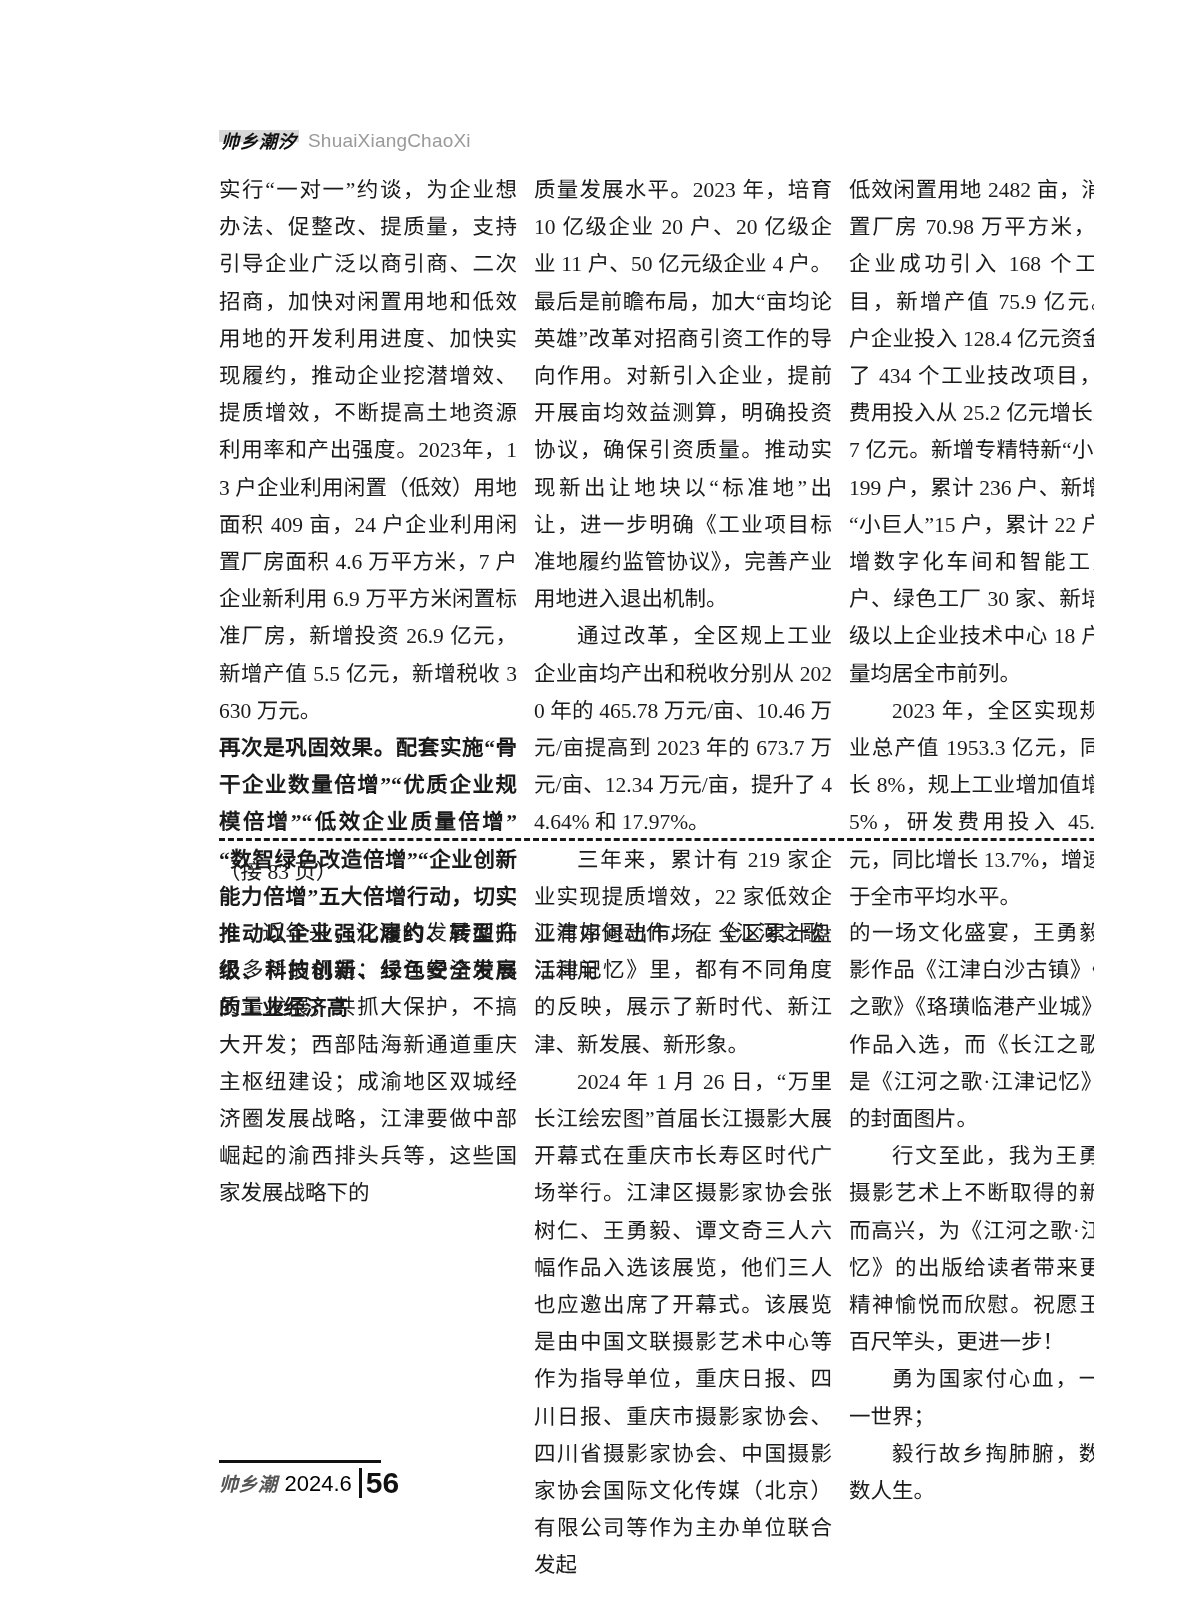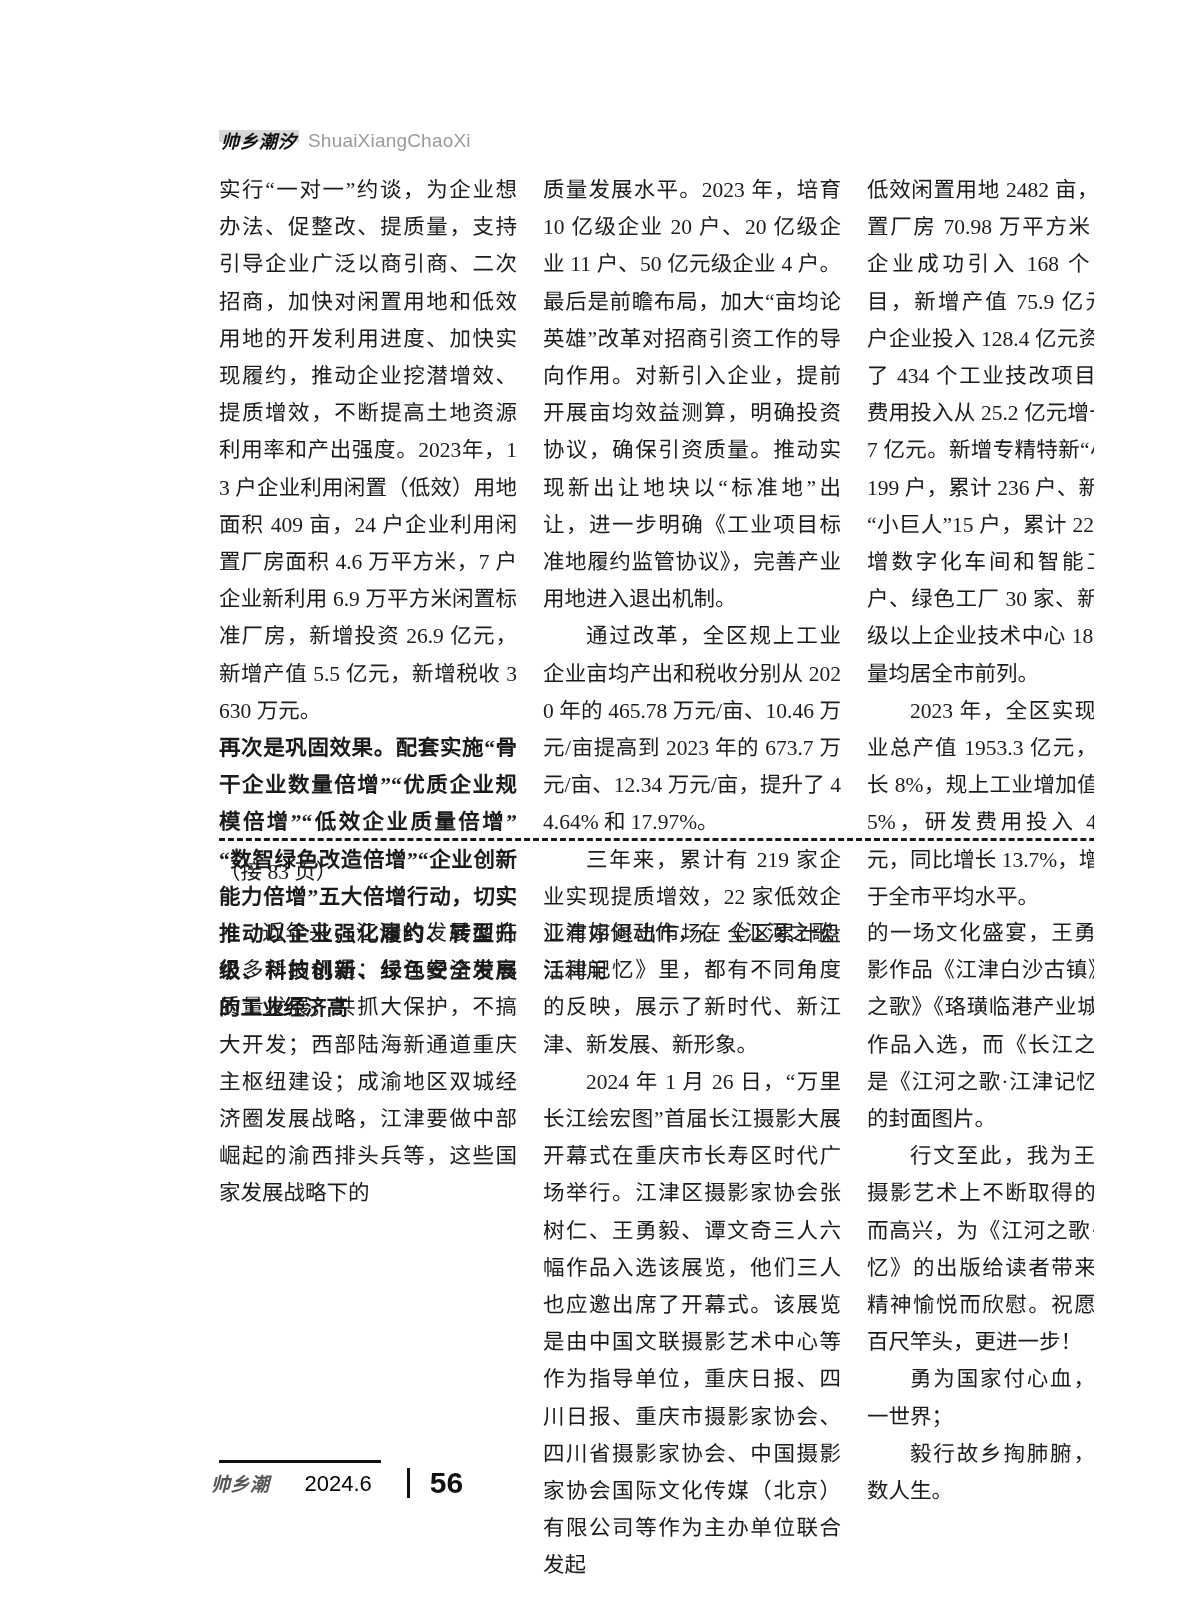--- a/index.html
+++ b/index.html
@@ -47,21 +47,21 @@
     font-family: "Liberation Sans", "DejaVu Sans", sans-serif;
     font-size: 19px;
     color: #9a9a9a;
     letter-spacing: 0.2px;
   }
 
   
   .article {
     position: absolute;
     display: flex;
-    gap: 9px;
+    gap: 0;
   }
   .col {
     width: 298px;
     box-sizing: border-box;
   }
   .col + .col { margin-left: 17px; }
 
   .col p {
     margin: 0;
     font-size: 21.5px;
@@ -93,26 +93,25 @@
     position: absolute;
     left: 113px;
     top: 855px;
     font-size: 21.5px;
     line-height: 34px;
   }
 
   
   .footer {
     position: absolute;
-    left: 105px;
+    left: 113px;
     top: 1458px;
     display: flex;
     align-items: flex-end;
     height: 40px;
-    gap: 28px;
   }
   .footer-rule {
     position: absolute;
     left: 113px;
     top: 1460px;
     width: 162px;
     height: 3px;
     background: #111;
   }
   .ft-cn {
@@ -132,21 +131,21 @@
     line-height: 28px;
   }
   .ft-page {
     font-family: "Liberation Sans", "DejaVu Sans", sans-serif;
     font-size: 30px;
     font-weight: bold;
     color: #111;
     margin-left: 7px;
     line-height: 30px;
     border-left: 3px solid #111;
-    padding-left: 20px;
+    padding-left: 4px;
   }
 </style>
 </head>
 <body>
 
 <div class="page">
 
   <div class="running-header">
     <span class="rh-cn">帅乡潮汐</span>
     <span class="rh-py">ShuaiXiangChaoXi</span>

